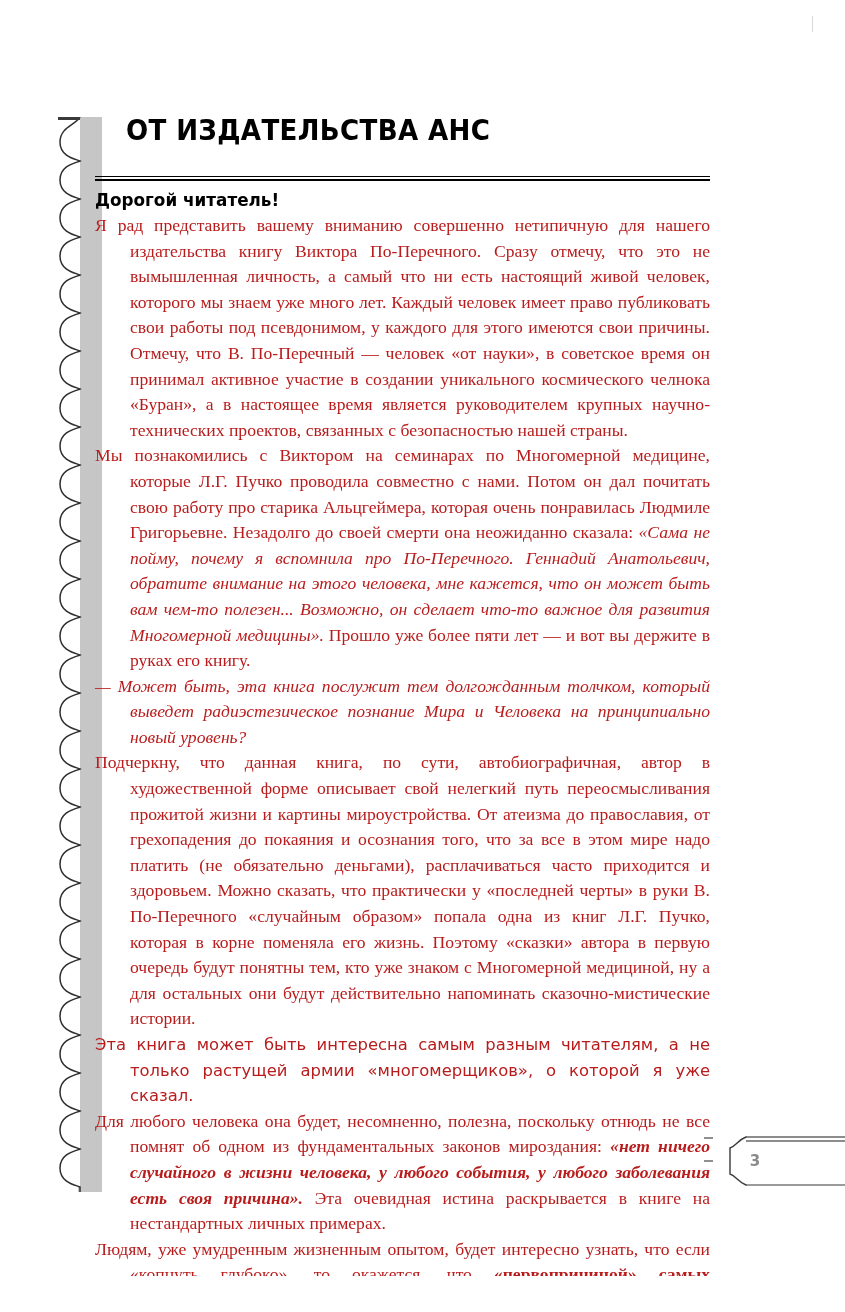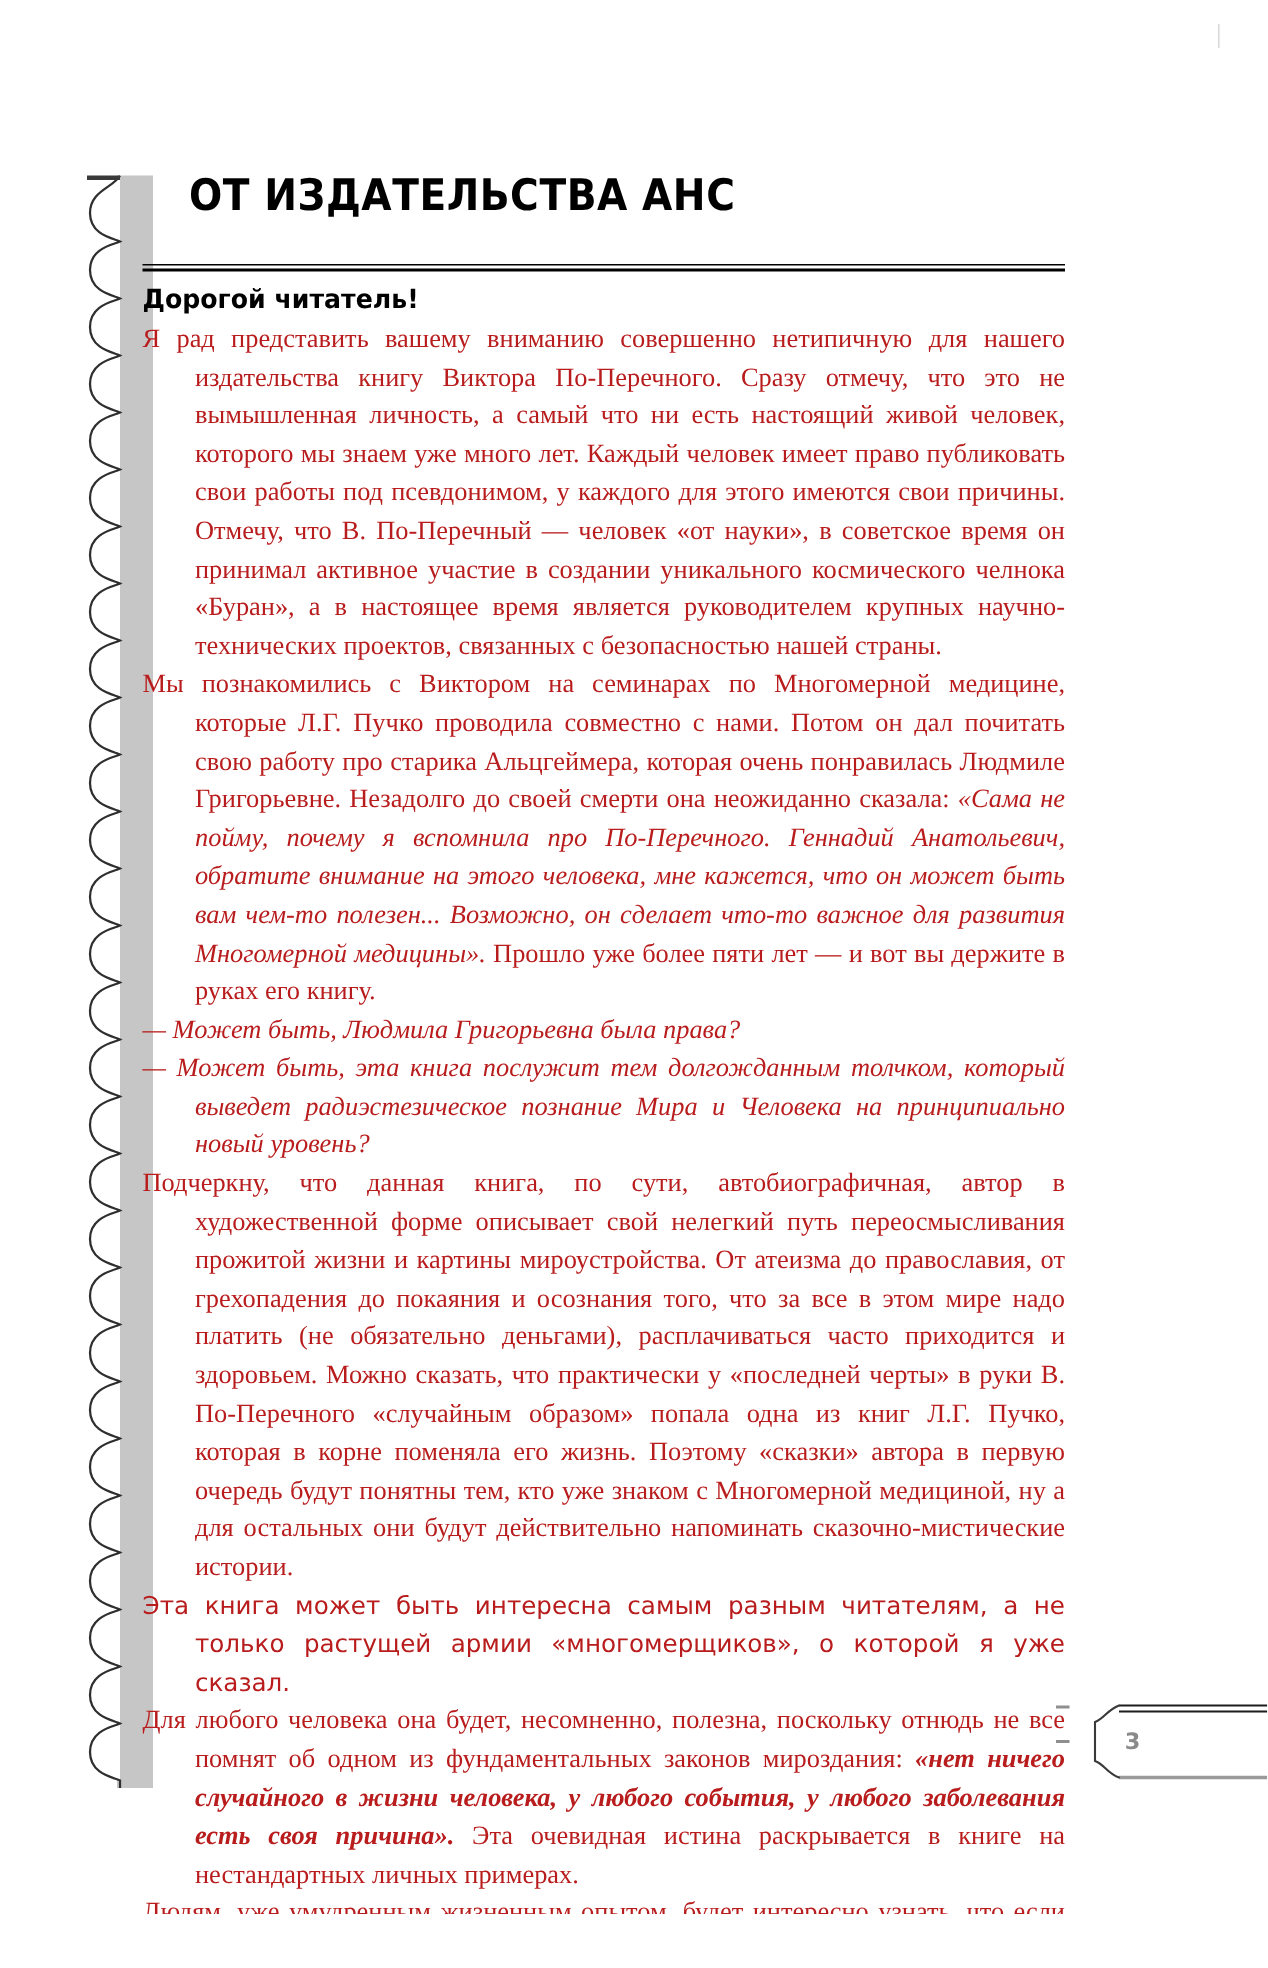--- a/index.html
+++ b/index.html
@@ -196,21 +196,20 @@
     <div class="rule-thin"></div>
     <div class="rule-gap"></div>
     <div class="rule-thick"></div>
   </div>
 
   <div id="body-block">
     <div class="lead">Дорогой читатель!</div>
     <div id="paras">
         <p class="para "><span>Я рад представить вашему вниманию совершенно нетипичную для нашего издательства книгу Виктора По-Перечного. Сразу отмечу, что это не вымышленная личность, а самый что ни есть настоящий живой человек, которого мы знаем уже много лет. Каждый человек имеет право публиковать свои работы под псевдонимом, у каждого для этого имеются свои причины. Отмечу, что В. По-Перечный — человек «от науки», в советское время он принимал активное участие в создании уникального космического челнока «Буран», а в настоящее время является руководителем крупных научно-технических проектов, связанных с безопасностью нашей страны.</span></p>
         <p class="para "><span>Мы познакомились с Виктором на семинарах по Многомерной медицине, которые Л.Г. Пучко проводила совместно с нами. Потом он дал почитать свою работу про старика Альцгеймера, которая очень понравилась Людмиле Григорьевне. Незадолго до своей смерти она неожиданно сказала: </span><i>«Сама не пойму, почему я вспомнила про По-Перечного. Геннадий Анатольевич, обратите внимание на этого человека, мне кажется, что он может быть вам чем-то полезен... Возможно, он сделает что-то важное для развития Многомерной медицины».</i><span> Прошло уже более пяти лет — и вот вы держите в руках его книгу.</span></p>
-        <p class="para hang-dash"><i>— Может быть, Людмила Григорьевна была права?</i></p>
         <p class="para hang-dash"><i>— Может быть, эта книга послужит тем долгожданным толчком, который выведет радиэстезическое познание Мира и Человека на принципиально новый уровень?</i></p>
         <p class="para "><span>Подчеркну, что данная книга, по сути, автобиографичная, автор в художественной форме описывает свой нелегкий путь переосмысливания прожитой жизни и картины мироустройства. От атеизма до православия, от грехопадения до покаяния и осознания того, что за все в этом мире надо платить (не обязательно деньгами), расплачиваться часто приходится и здоровьем. Можно сказать, что практически у «последней черты» в руки В. По-Перечного «случайным образом» попала одна из книг Л.Г. Пучко, которая в корне поменяла его жизнь. Поэтому «сказки» автора в первую очередь будут понятны тем, кто уже знаком с Многомерной медициной, ну а для остальных они будут действительно напоминать сказочно-мистические истории.</span></p>
         <p class="para all-bold-sans"><span>Эта книга может быть интересна самым разным читателям, а не только растущей армии «многомерщиков», о которой я уже сказал.</span></p>
         <p class="para "><span>Для любого человека она будет, несомненно, полезна, поскольку отнюдь не все помнят об одном из фундаментальных законов мироздания: </span><span class="bi-serif">«нет ничего случайного в жизни человека, у любого события, у любого заболевания есть своя причина».</span><span> Эта очевидная истина раскрывается в книге на нестандартных личных примерах.</span></p>
         <p class="para "><span>Людям, уже умудренным жизненным опытом, будет интересно узнать, что если «копнуть глубоко», то окажется, что </span><span class="b-serif">«первопричиной» самых разнообразных заболеваний являются те «отягощения», которые во всех религиях называются грехами.</span></p>
       </div>
   </div>
 
   <div id="folio">
     <svg width="127" height="70" viewBox="0 0 127 70" xmlns="http://www.w3.org/2000/svg">

